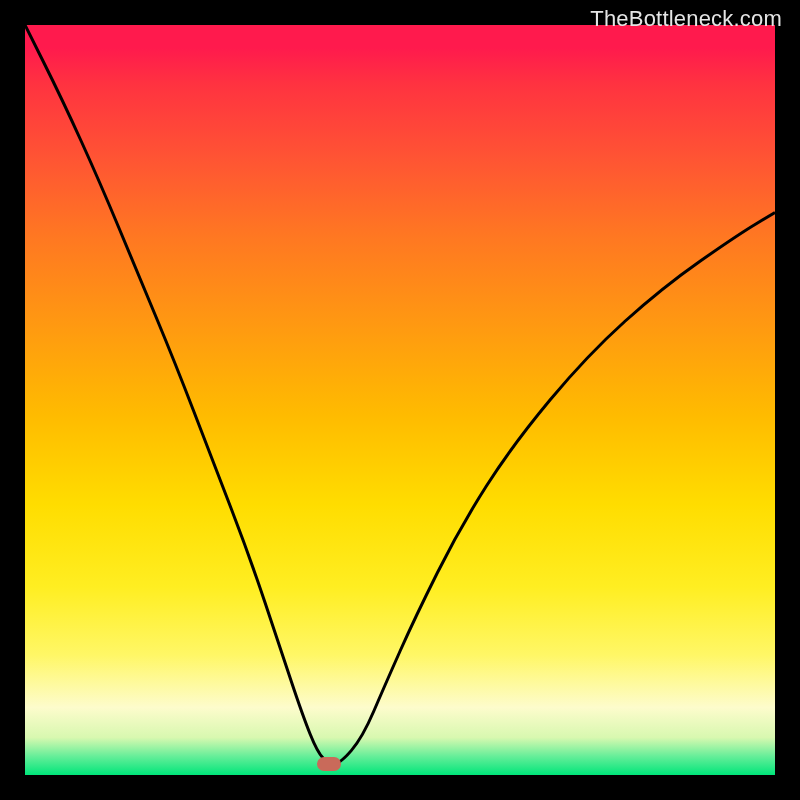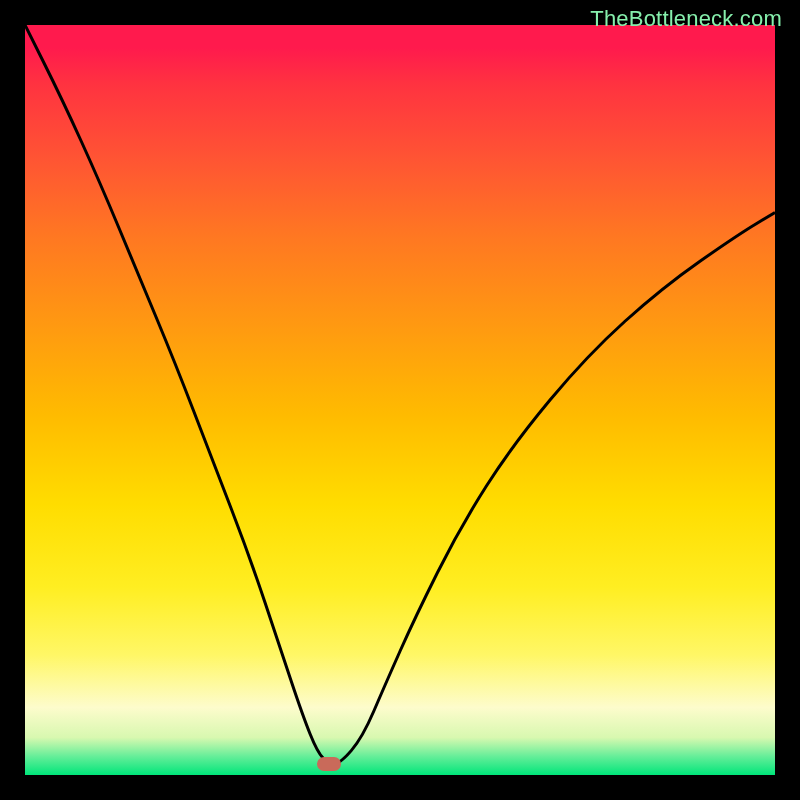--- a/index.html
+++ b/index.html
@@ -8,21 +8,21 @@
     width: 800px;
     height: 800px;
     background: #000;
     position: relative;
     font-family: Arial, sans-serif;
   }
   .watermark {
     position: absolute;
     top: 6px;
     right: 18px;
-    color: #86efac;
+    color: #e5e5e5;
     font-size: 22px;
     font-weight: 500;
     letter-spacing: 0.2px;
     z-index: 10;
   }
   .plot-area {
     position: absolute;
     left: 25px;
     top: 25px;
     width: 750px;

